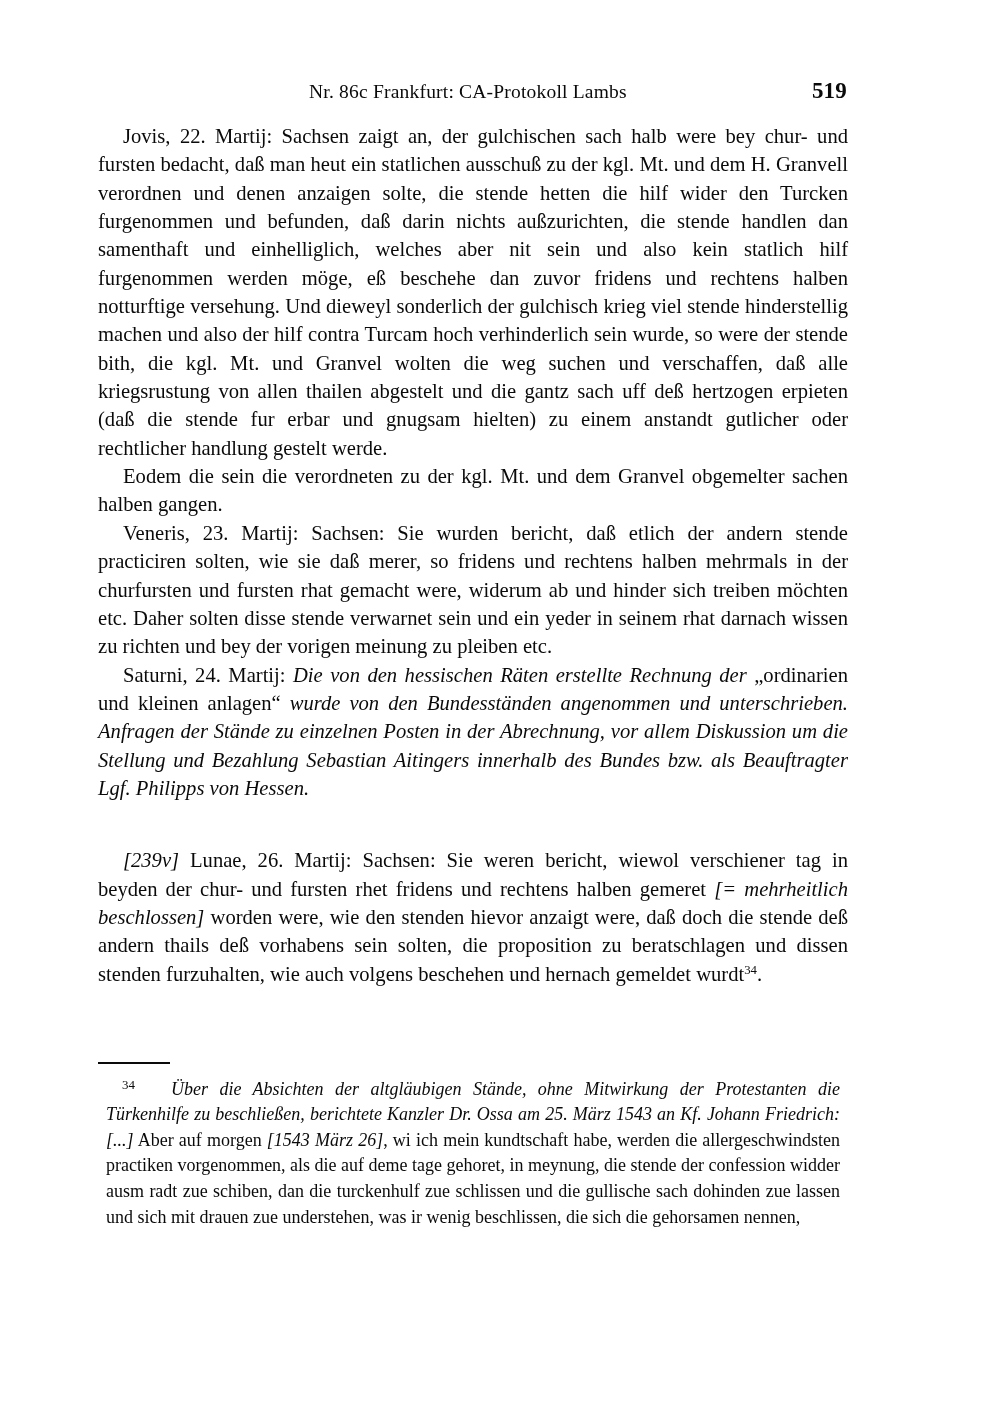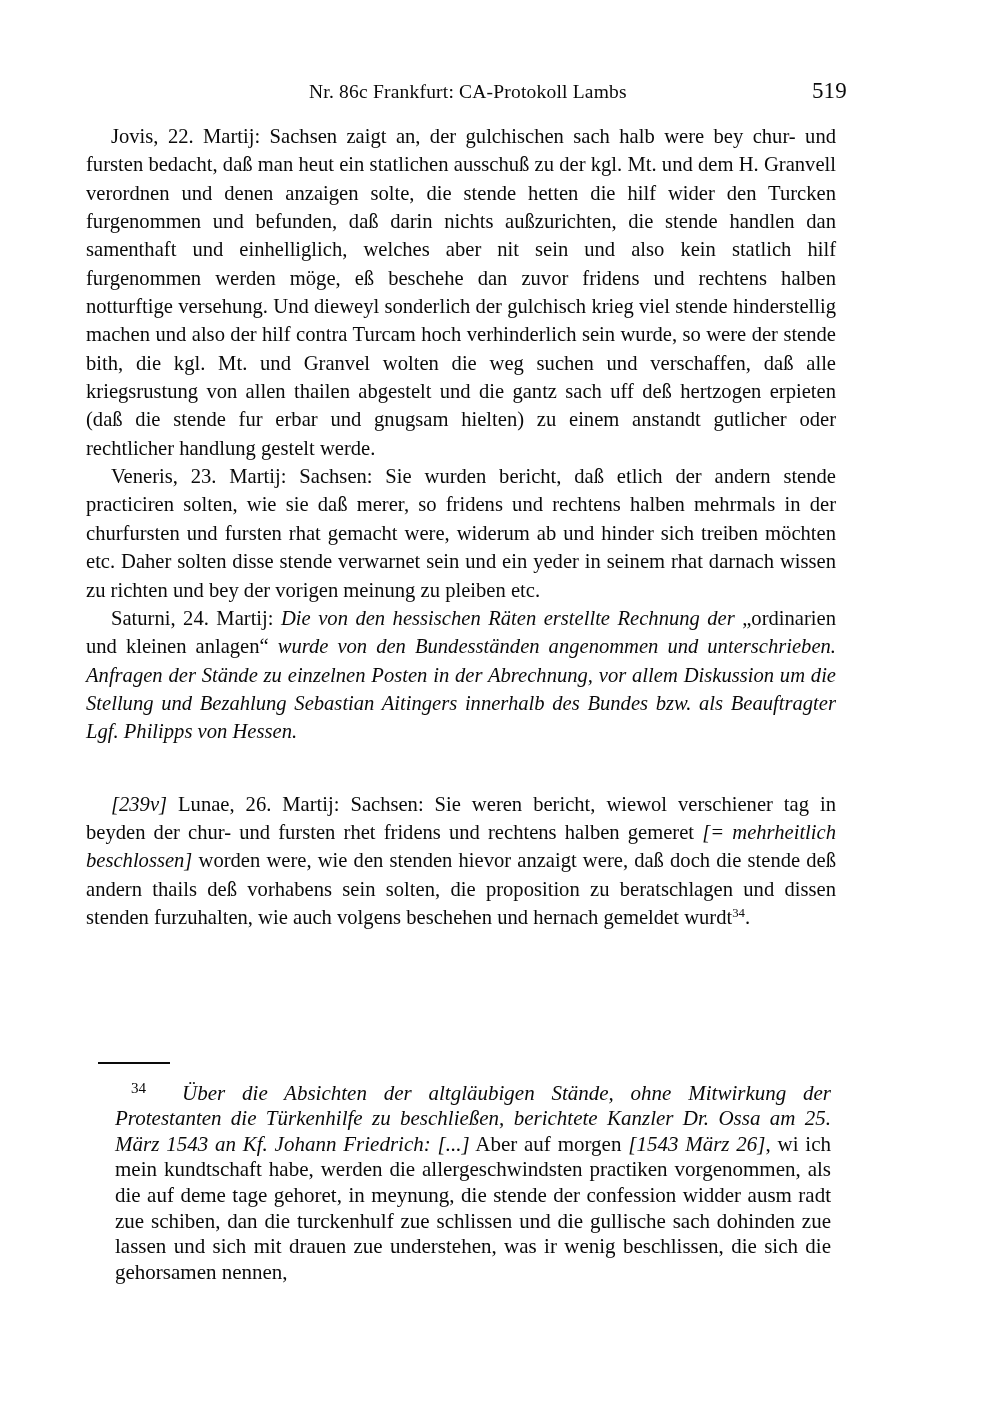--- a/index.html
+++ b/index.html
@@ -36,26 +36,27 @@
   .running-head .rh-title {
     flex: 1 1 auto;
     text-align: center;
     padding-left: 58px;
     white-space: nowrap;
   }
   .running-head .rh-folio {
     flex: 0 0 auto;
     font-size: 23px;
     white-space: nowrap;
+    font-weight: bold;
   }
 
   
   .body-text {
     position: absolute;
-    left: 86px;
+    left: 98px;
     top: 122px;
     width: 750px;
     font-size: 20.6px;
     line-height: 28.35px;
     text-align: justify;
     text-justify: inter-word;
     hyphens: manual;
   }
   .body-text p {
     margin: 0;
@@ -91,26 +92,26 @@
     top: 1062px;
     width: 750px;
   }
   .fn-rule {
     width: 72px;
     height: 1.6px;
     background: #0a0a0a;
     margin: 0 0 13px 0;
   }
   .footnote {
-    font-size: 21px;
+    font-size: 18px;
     line-height: 25.6px;
     text-align: justify;
     text-align-last: left;
     text-indent: 0;
-    margin: 17px;
+    margin: 8px;
   }
   .footnote .fn-num {
     font-size: 0.72em;
     vertical-align: 0.45em;
     line-height: 0;
     margin-left: 16px;
     margin-right: 2px;
   }
   .footnote .fn-gap {
     display: inline-block;
@@ -126,20 +127,23 @@
     <span class="rh-title">Nr. 86c Frankfurt: CA-Protokoll Lambs</span>
     <span class="rh-folio">519</span>
   </div>
 
   <div class="body-text">
 
     <p>
       <span>Jovis, 22. Martij: Sachsen zaigt an, der gulchischen sach halb were bey chur- und fursten bedacht, daß man heut ein statlichen ausschuß zu der kgl. Mt. und dem H. Granvell verordnen und denen anzaigen solte, die stende hetten die hilf wider den Turcken furgenommen und befunden, daß darin nichts außzurichten, die stende handlen dan samenthaft und einhelliglich, welches aber nit sein und also kein statlich hilf furgenommen werden möge, eß beschehe dan zuvor fridens und rechtens halben notturftige versehung. Und dieweyl sonderlich der gulchisch krieg viel stende hinderstellig machen und also der hilf contra Turcam hoch verhinderlich sein wurde, so were der stende bith, die kgl. Mt. und Granvel wolten die weg suchen und verschaffen, daß alle kriegsrustung von allen thailen abgestelt und die gantz sach uff deß hertzogen erpieten (daß die stende fur erbar und gnugsam hielten) zu einem anstandt gutlicher oder rechtlicher handlung gestelt werde.</span>
     </p>
 
+    <p>
+      <span>Eodem die sein die verordneten zu der kgl. Mt. und dem Granvel obgemelter sachen halben gangen.</span>
+    </p>
 
 
     <p>
       <span>Veneris, 23. Martij: Sachsen: Sie wurden bericht, daß etlich der andern stende practiciren solten, wie sie daß merer, so fridens und rechtens halben mehrmals in der churfursten und fursten rhat gemacht were, widerum ab und hinder sich treiben möchten etc. Daher solten disse stende verwarnet sein und ein yeder in seinem rhat darnach wissen zu richten und bey der vorigen meinung zu pleiben etc.</span>
     </p>
 
     <p>
       <span>Saturni, 24. Martij: </span><em>Die von den hessischen Räten erstellte Rechnung der </em><span class="roman">„ordinarien und kleinen anlagen“</span><em> wurde von den Bundesständen angenommen und unterschrieben. Anfragen der Stände zu einzelnen Posten in der Abrechnung, vor allem Diskussion um die Stellung und Bezahlung Sebastian Aitingers innerhalb des Bundes bzw. als Beauftragter Lgf. Philipps von Hessen.</em>
     </p>
 

